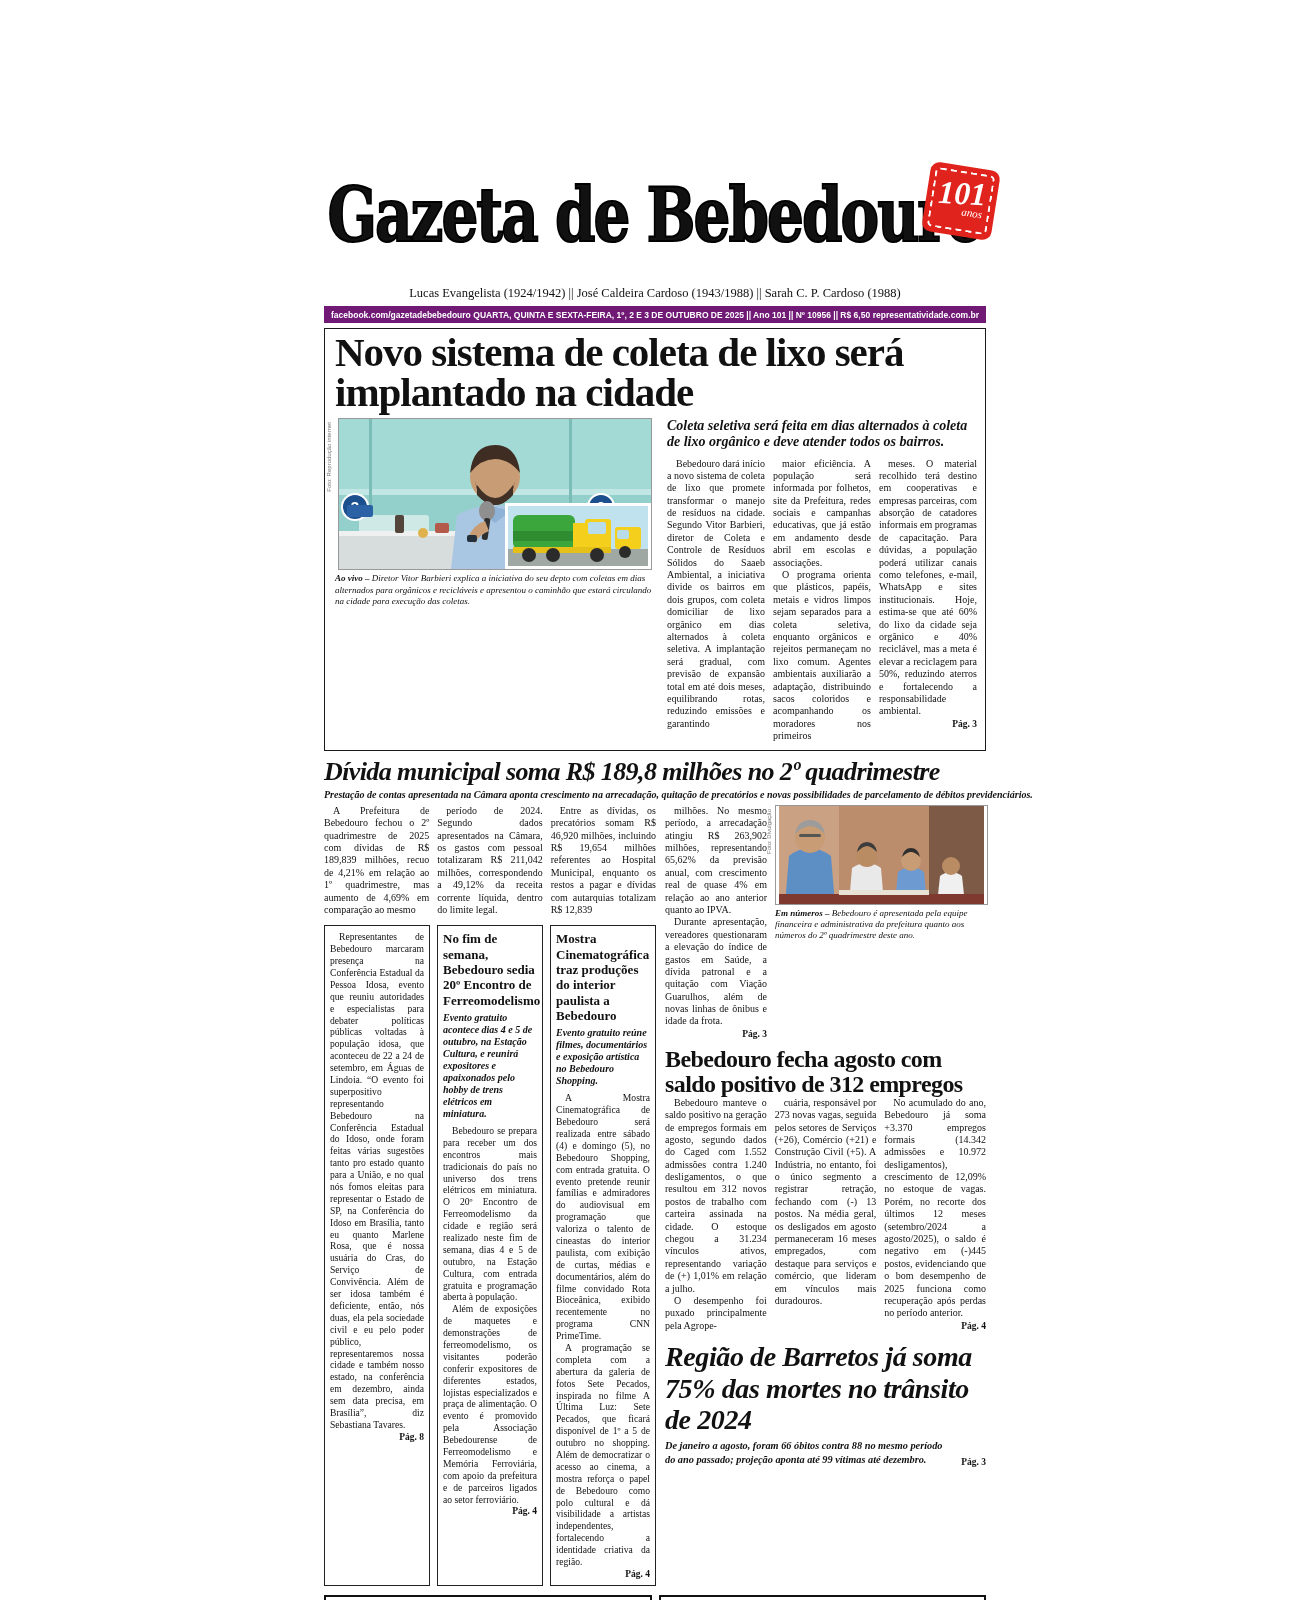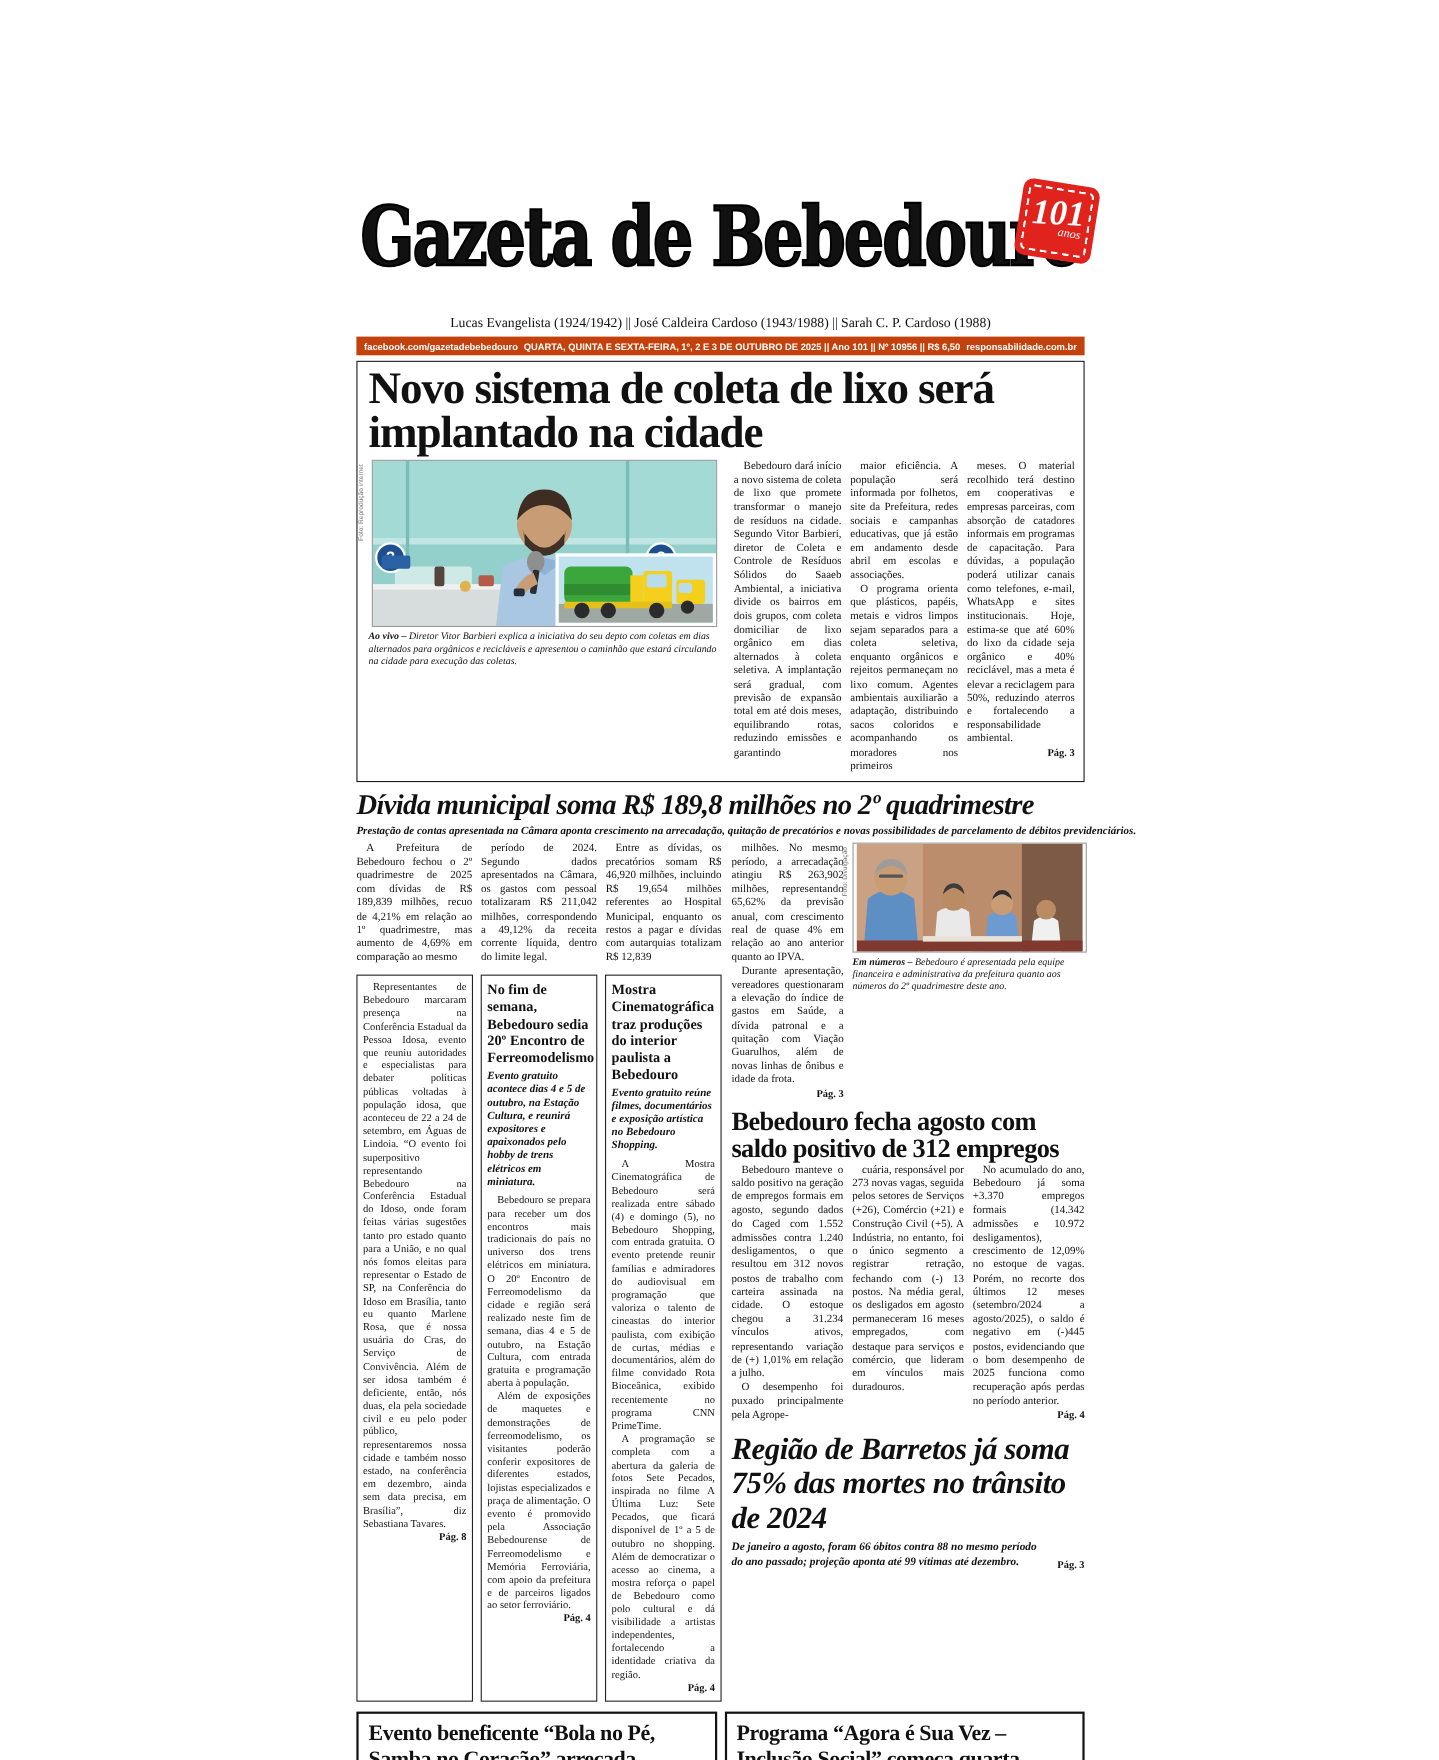--- a/index.html
+++ b/index.html
@@ -89,24 +89,24 @@
   <header class="masthead">
     <div class="mast-title-wrap">
       <h1 class="mast-title">Gazeta de Bebedouro</h1>
       <div class="stamp">
         <div class="stamp-inner"></div>
         <div class="stamp-num">101</div>
         <div class="stamp-anos">anos</div>
       </div>
     </div>
     <div class="founders">Lucas Evangelista (1924/1942) || José Caldeira Cardoso (1943/1988) || Sarah C. P. Cardoso (1988)</div>
-    <div class="infobar" style="background:#c2410c">
+    <div class="infobar" style="background:#701a75">
       <span>facebook.com/gazetadebebedouro</span>
       <span>QUARTA, QUINTA E SEXTA-FEIRA, 1º, 2 E 3 DE OUTUBRO DE 2025 || Ano 101 || Nº 10956 || R$ 6,50</span>
-      <span>responsabilidade.com.br</span>
+      <span>representatividade.com.br</span>
     </div>
   </header>
 
   <section class="lead-box">
     <h2 class="lead-headline">Novo sistema de coleta de lixo será implantado na cidade</h2>
     <div class="lead-body">
       <figure class="lead-figure">
         <div class="vcredit">Foto: Reprodução internet</div>
         <svg viewBox="0 0 312 150">
           <rect x="0" y="0" width="312" height="150" fill="#93d0cb"></rect>
@@ -152,20 +152,21 @@
             <rect x="278" y="111" width="12" height="9" rx="2" fill="#b8dcea"></rect>
             <circle cx="286" cy="133" r="6" fill="#2b2b2b"></circle>
           </g>
         </svg>
         <figcaption class="caption">
           <span class="cap-label">Ao vivo –</span>
           <span>Diretor Vitor Barbieri explica a iniciativa do seu depto com coletas em dias alternados para orgânicos e recicláveis e apresentou o caminhão que estará circulando na cidade para execução das coletas.</span>
         </figcaption>
       </figure>
       <div class="lead-right">
+        <p class="deck">Coleta seletiva será feita em dias alternados à coleta de lixo orgânico e deve atender todos os bairros.</p>
         <div class="cols3">
           <div class="col">
               <p>Bebedouro dará início a novo sistema de coleta de lixo que promete transformar o manejo de resíduos na cidade. Segundo Vitor Barbieri, diretor de Coleta e Controle de Resíduos Sólidos do Saaeb Ambiental, a iniciativa divide os bairros em dois grupos, com coleta domiciliar de lixo orgânico em dias alternados à coleta seletiva. A implantação será gradual, com previsão de expansão total em até dois meses, equilibrando rotas, reduzindo emissões e garantindo</p>
             </div>
           <div class="col">
               <p>maior eficiência. A população será informada por folhetos, site da Prefeitura, redes sociais e campanhas educativas, que já estão em andamento desde abril em escolas e associações.</p>
               <p>O programa orienta que plásticos, papéis, metais e vidros limpos sejam separados para a coleta seletiva, enquanto orgânicos e rejeitos permaneçam no lixo comum. Agentes ambientais auxiliarão a adaptação, distribuindo sacos coloridos e acompanhando os moradores nos primeiros</p>
             </div>
           <div class="col">
             <div>

